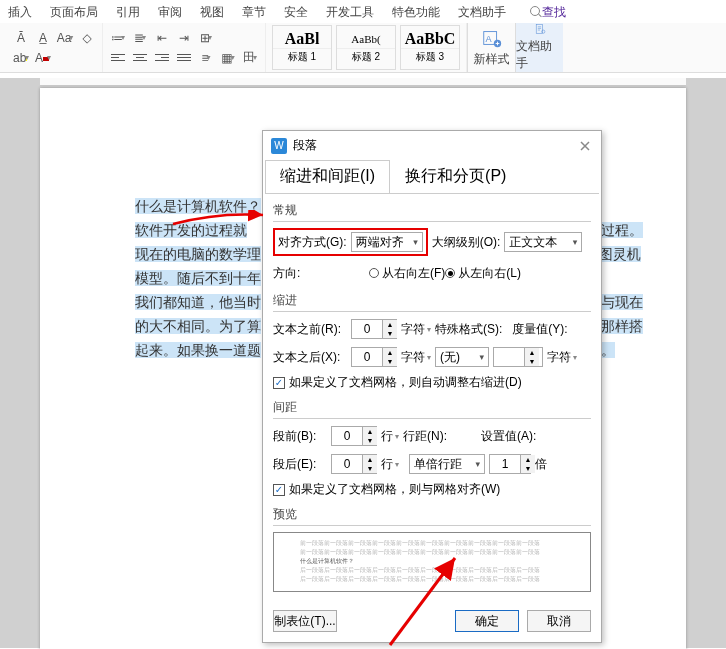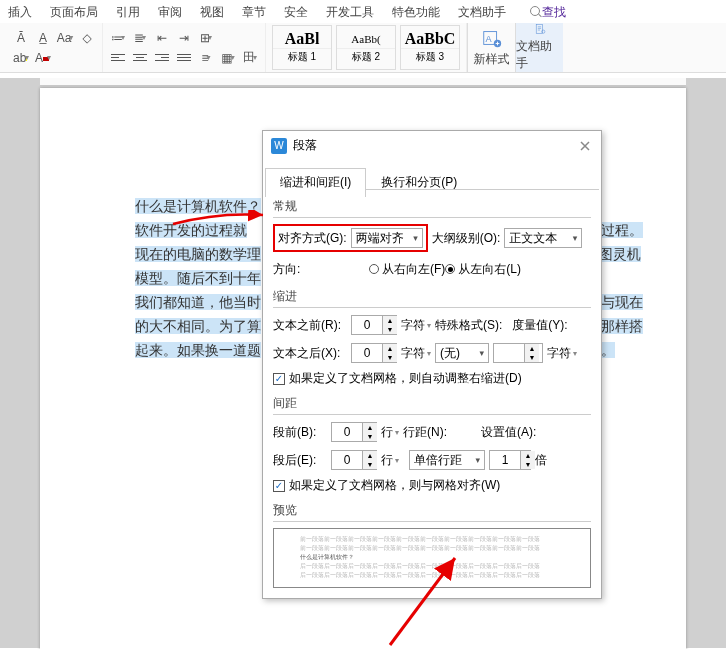--- a/index.html
+++ b/index.html
@@ -42,21 +42,21 @@
 .doc-content p { margin-bottom: 2px; }
 .sel { background: #cce4f7; }
 
 .red-arrow-h { position: absolute; left: 168px; top: 210px; z-index: 70; }
 .dialog { position: absolute; left: 262px; top: 130px; width: 340px; background: #fff; border: 1px solid #aaa; box-shadow: 2px 2px 6px rgba(0,0,0,.25); z-index: 50; }
 .dlg-title { display: flex; align-items: center; padding: 6px 8px; font-size: 12px; }
 .dlg-logo { width: 16px; height: 16px; background: #2b88d8; color: #fff; font-size: 10px; display: flex; align-items: center; justify-content: center; border-radius: 2px; margin-right: 6px; }
 .dlg-close { margin-left: auto; width: 16px; height: 16px; color: #888; display: flex; align-items: center; justify-content: center; cursor: pointer; }
 
 .dlg-tabs { display: flex; border-bottom: 1px solid #ccc; margin: 0 2px; }
-.dlg-tab { padding: 5px 14px 6px; border: 1px solid transparent; border-bottom: none; position: relative; top: 8px; font-size: 12px; }
+.dlg-tab { padding: 5px 14px 6px; border: 1px solid transparent; border-bottom: none; position: relative; top: 0; font-size: 16px; }
 .dlg-tab.active { border-color: #ccc; background: #fff; }
 
 .group-fs { margin: 8px 10px 4px; }
 .group-legend { color: #444; font-size: 12px; border-bottom: 1px solid #ccc; padding-bottom: 2px; margin-bottom: 6px; }
 .field-row { display: flex; align-items: center; gap: 4px; font-size: 12px; margin-bottom: 6px; min-height: 22px; }
 .field-row label { white-space: nowrap; }
 .combo { display: flex; align-items: center; border: 1px solid #aaa; height: 20px; padding: 0 4px; min-width: 72px; justify-content: space-between; background: #fff; }
 .combo .car { font-size: 9px; color: #555; }
 .spinner { display: flex; border: 1px solid #aaa; height: 20px; width: 46px; }
 .spinner input { border: none; width: 30px; text-align: center; font-size: 12px; outline: none; }
@@ -366,20 +366,25 @@
     <div class="group-legend">预览</div>
   </div>
   <div class="preview-box">
     <div>前一段落前一段落前一段落前一段落前一段落前一段落前一段落前一段落前一段落前一段落</div>
     <div>前一段落前一段落前一段落前一段落前一段落前一段落前一段落前一段落前一段落前一段落</div>
     <div class="dark">什么是计算机软件？</div>
     <div>后一段落后一段落后一段落后一段落后一段落后一段落后一段落后一段落后一段落后一段落</div>
     <div>后一段落后一段落后一段落后一段落后一段落后一段落后一段落后一段落后一段落后一段落</div>
   </div>
 
+  <div class="dlg-buttons">
+    <div class="dlg-btn left">制表位(T)...</div>
+    <div class="dlg-btn primary">确定</div>
+    <div class="dlg-btn">取消</div>
+  </div>
 </div>
 
 <svg class="red-arrow-d" width="90" height="100">
   <defs>
       <marker id="ad" markerWidth="9" markerHeight="9" refX="7" refY="3.5" orient="auto">
         <path d="M0,0 L7,3.5 L0,7 Z" fill="#e60000"></path>
       </marker>
     </defs>
   <path d="M10,95 L75,8" stroke="#e60000" stroke-width="3" fill="none" marker-end="url(#ad)"></path>
 </svg>

